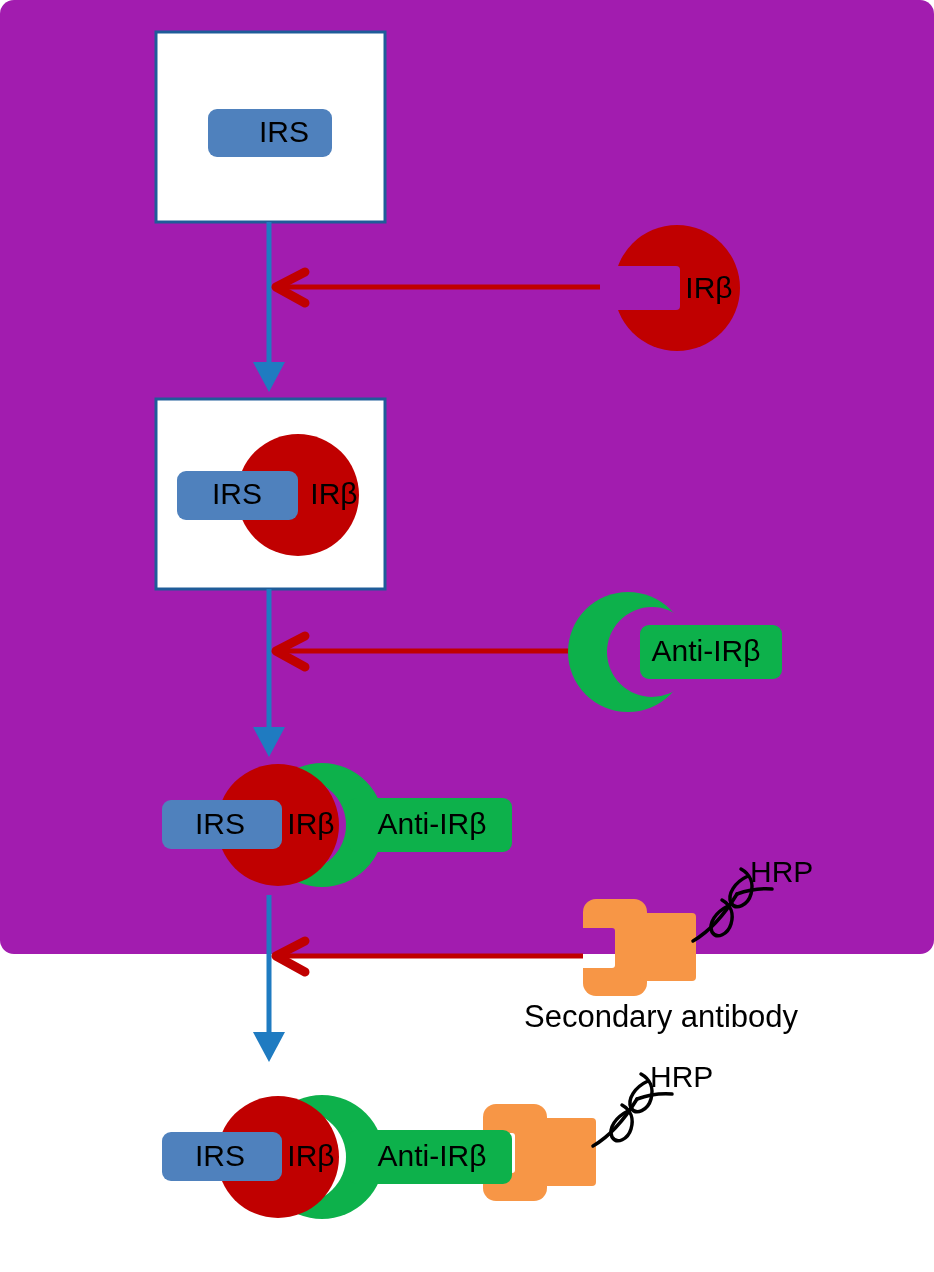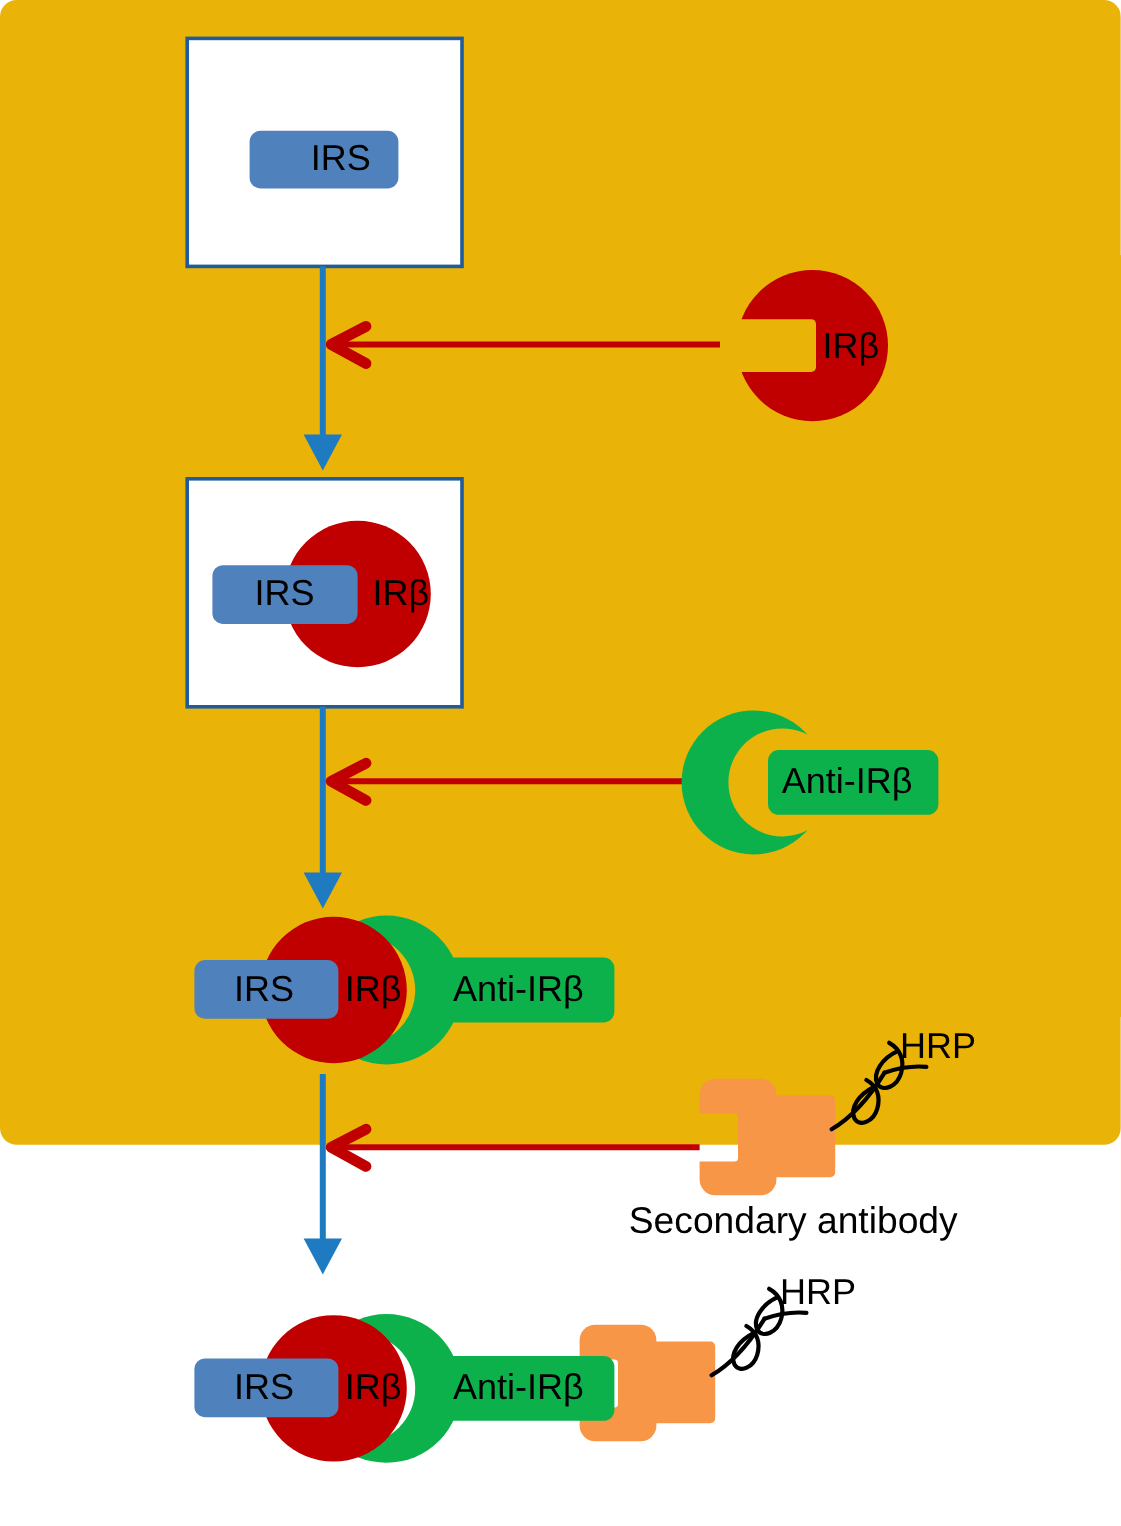--- a/index.html
+++ b/index.html
@@ -10,21 +10,21 @@
   body {
     width: 934px;
     height: 1272px;
     font-family: "Liberation Sans", sans-serif;
     overflow: hidden;
   }
   #diagram-root {
     position: relative;
     width: 934px;
     height: 954px;
-    background: #eab308;
+    background: #a21caf;
     border-radius: 14px;
   }
   #diagram-svg {
     position: absolute;
     top: 0;
     left: 0;
     width: 934px;
     height: 1272px;
   }
   .lbl {

